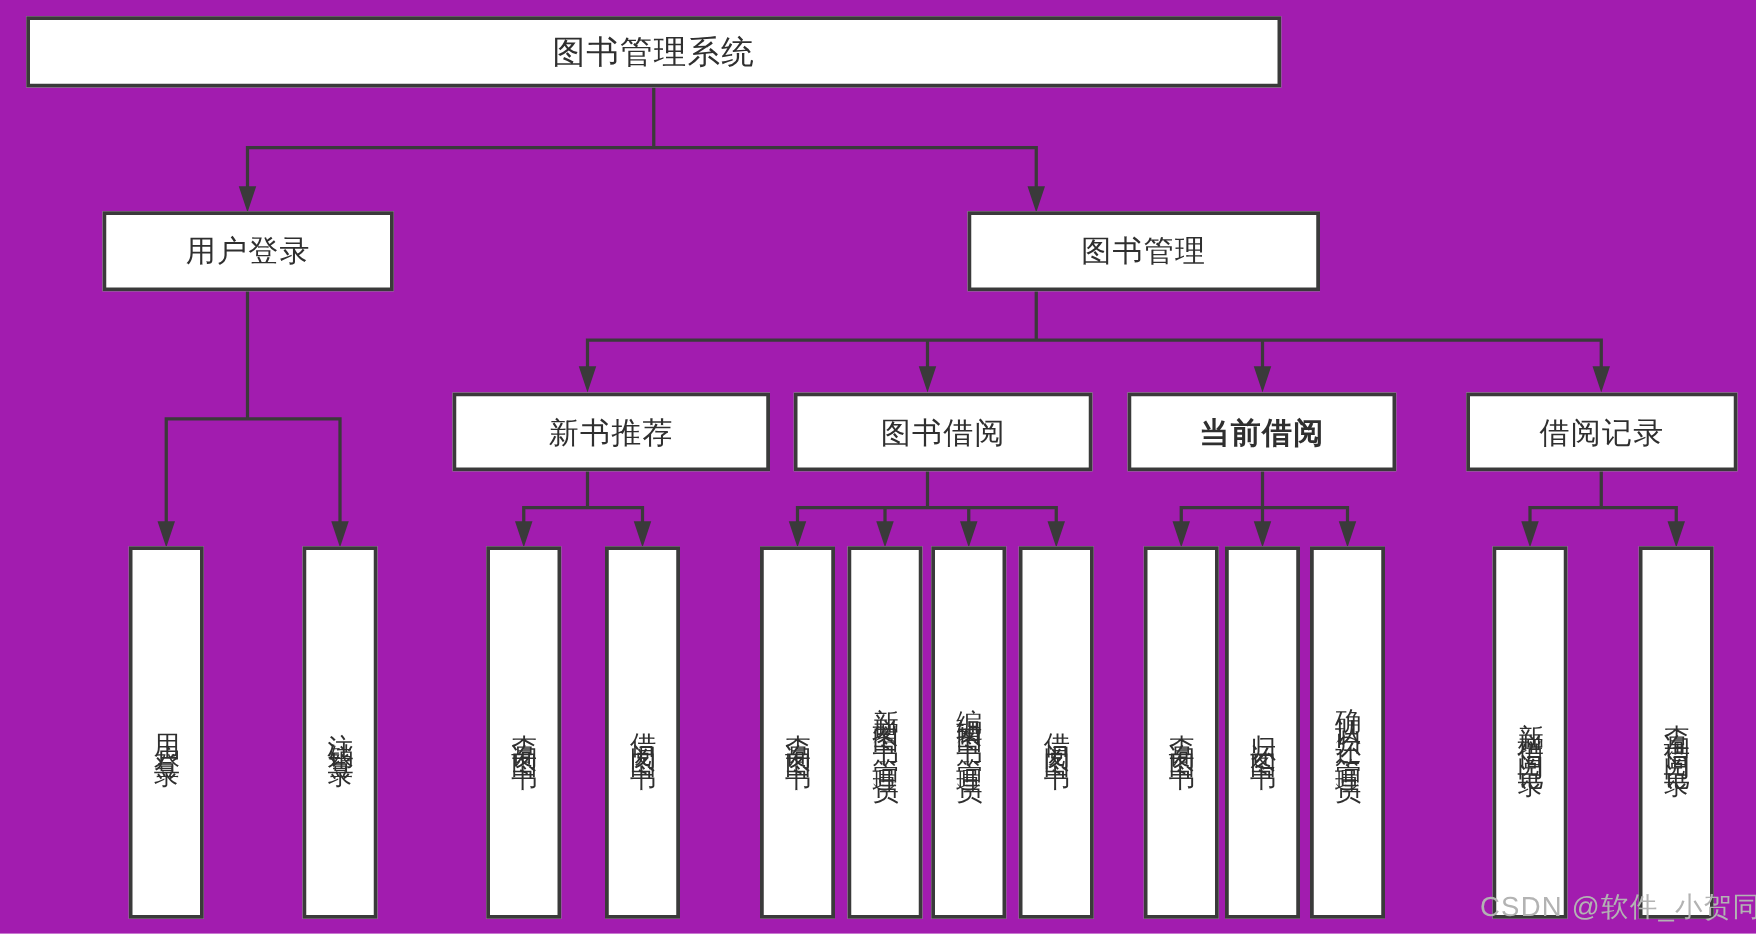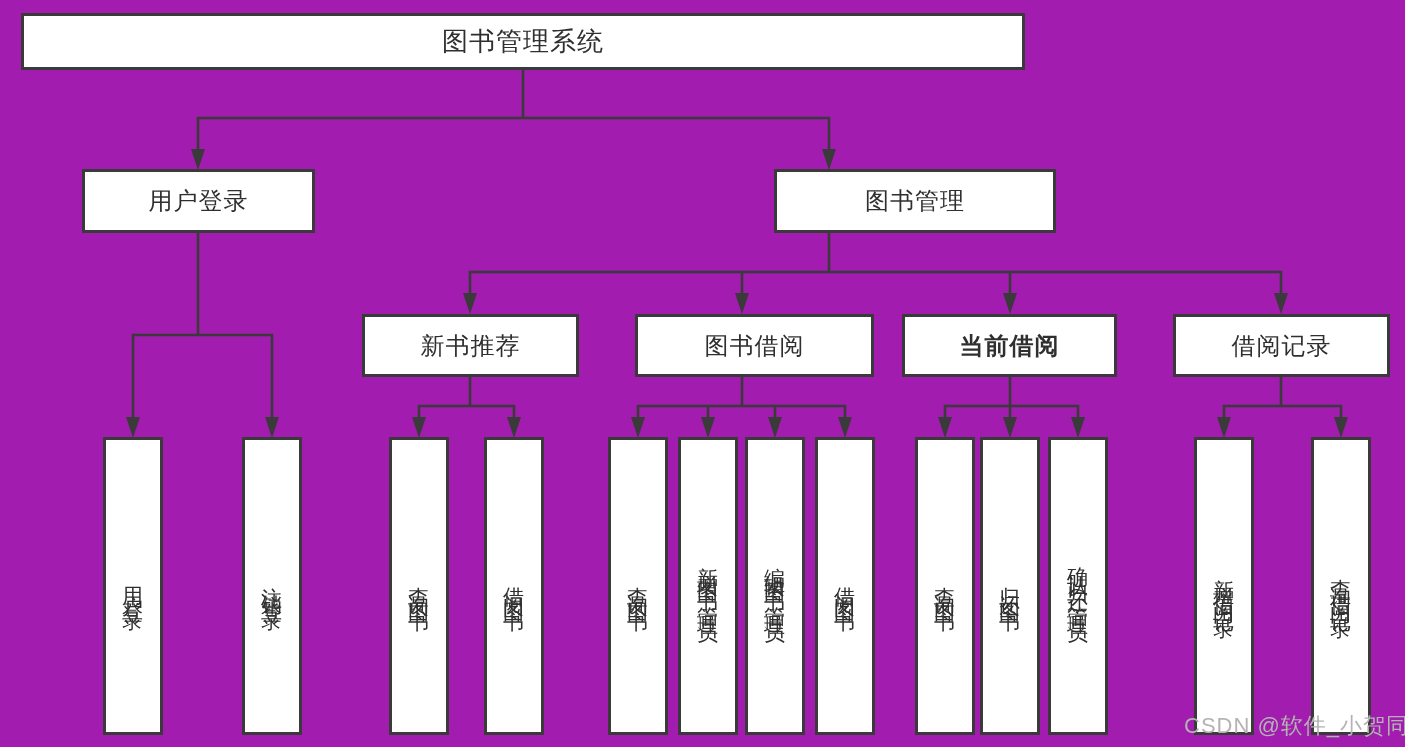--- a/index.html
+++ b/index.html
@@ -94,21 +94,21 @@
     <span>图书管理系统</span>
   </div>
 
   <div class="node node-h" style="left:82px;top:169px;width:233px;height:64px;">
     <span>用户登录</span>
   </div>
   <div class="node node-h" style="left:752px;top:169px;width:282px;height:64px;margin-left:22px;">
     <span>图书管理</span>
   </div>
 
-  <div class="node node-h" style="left:362px;top:314px;width:217px;height:63px;">
+  <div class="node node-h" style="left:362px;top:314px;width:254px;height:63px;">
     <span>新书推荐</span>
   </div>
   <div class="node node-h" style="left:635px;top:314px;width:239px;height:63px;">
     <span>图书借阅</span>
   </div>
   <div class="node node-h" style="left:902px;top:314px;width:215px;height:63px;font-weight:bold;">
     <span>当前借阅</span>
   </div>
   <div class="node node-h" style="left:1173px;top:314px;width:217px;height:63px;">
     <span>借阅记录</span>

